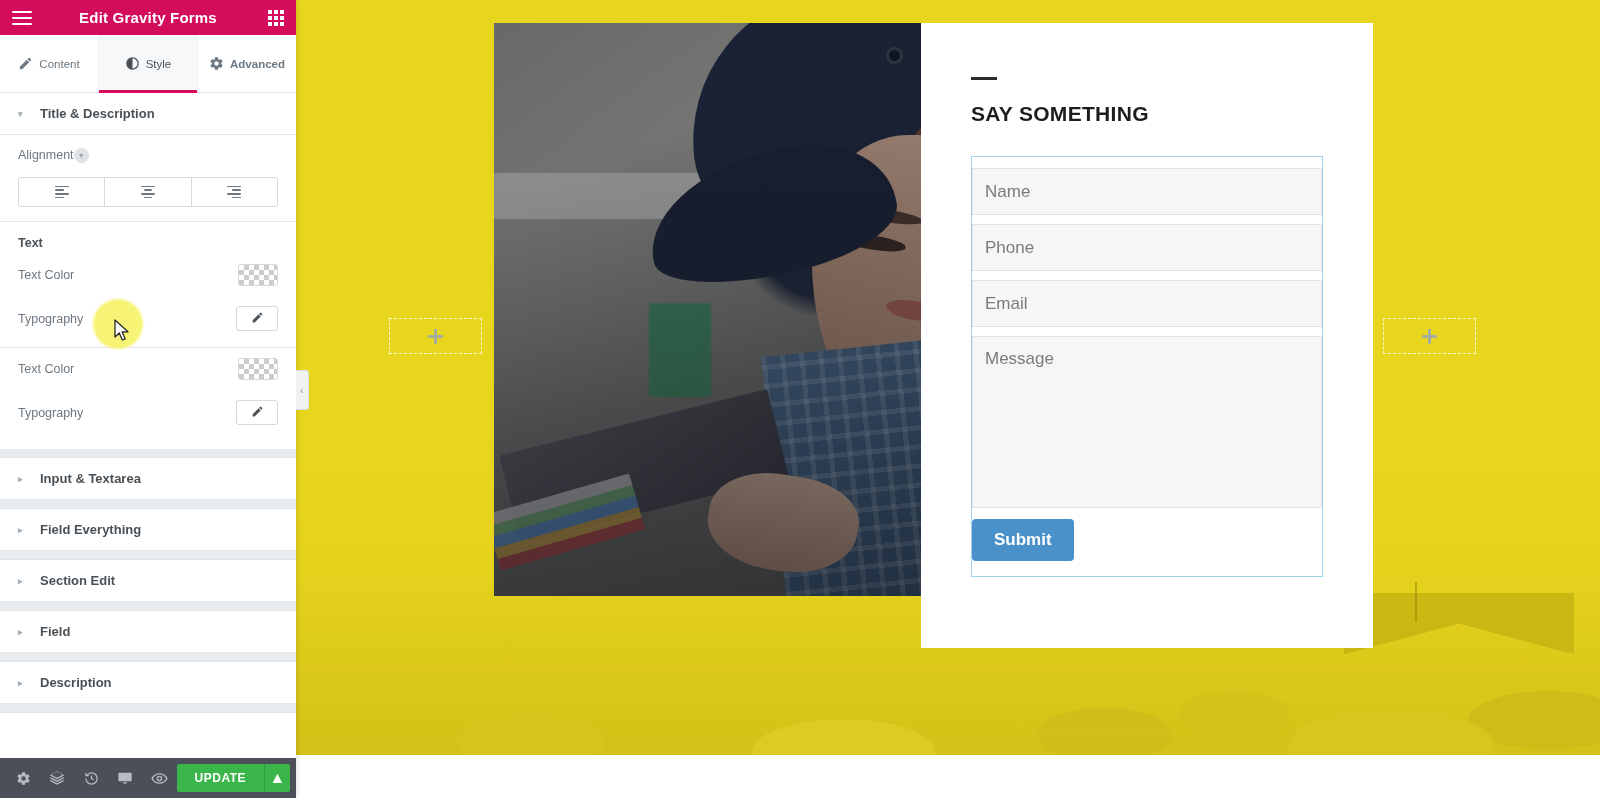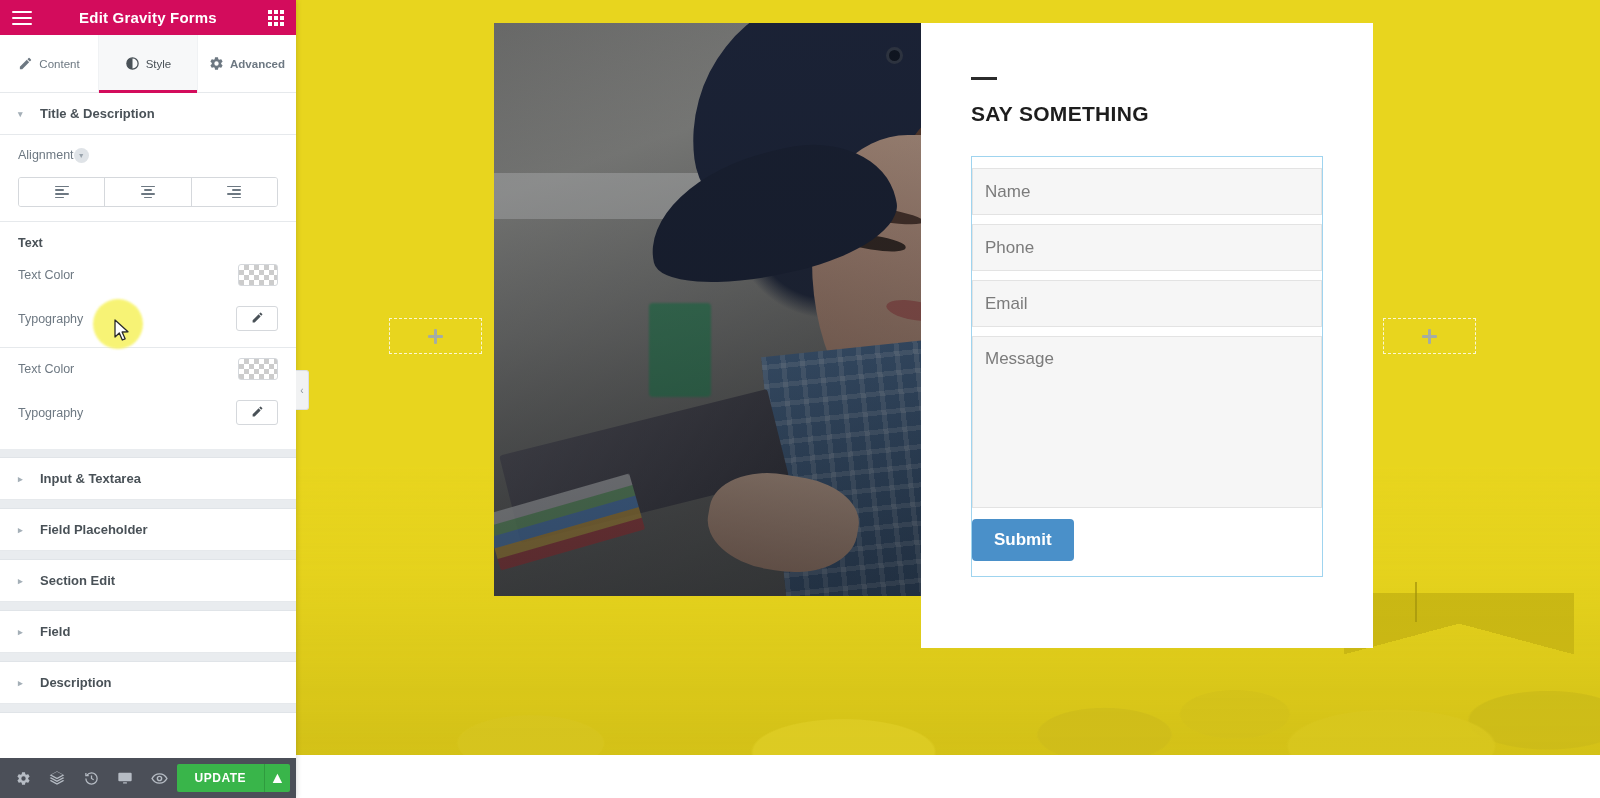--- a/index.html
+++ b/index.html
@@ -440,21 +440,21 @@
       <div class="sep"></div>
 
       <div class="section-head">
         <span class="caret">▸</span>
         <span>Input &amp; Textarea</span>
       </div>
       <div class="sep"></div>
 
       <div class="section-head">
         <span class="caret">▸</span>
-        <span>Field Placeholder</span>
+        <span>Field Everything</span>
       </div>
       <div class="sep"></div>
 
       <div class="section-head">
         <span class="caret">▸</span>
         <span>Section Edit</span>
       </div>
       <div class="sep"></div>
 
       <div class="section-head">

